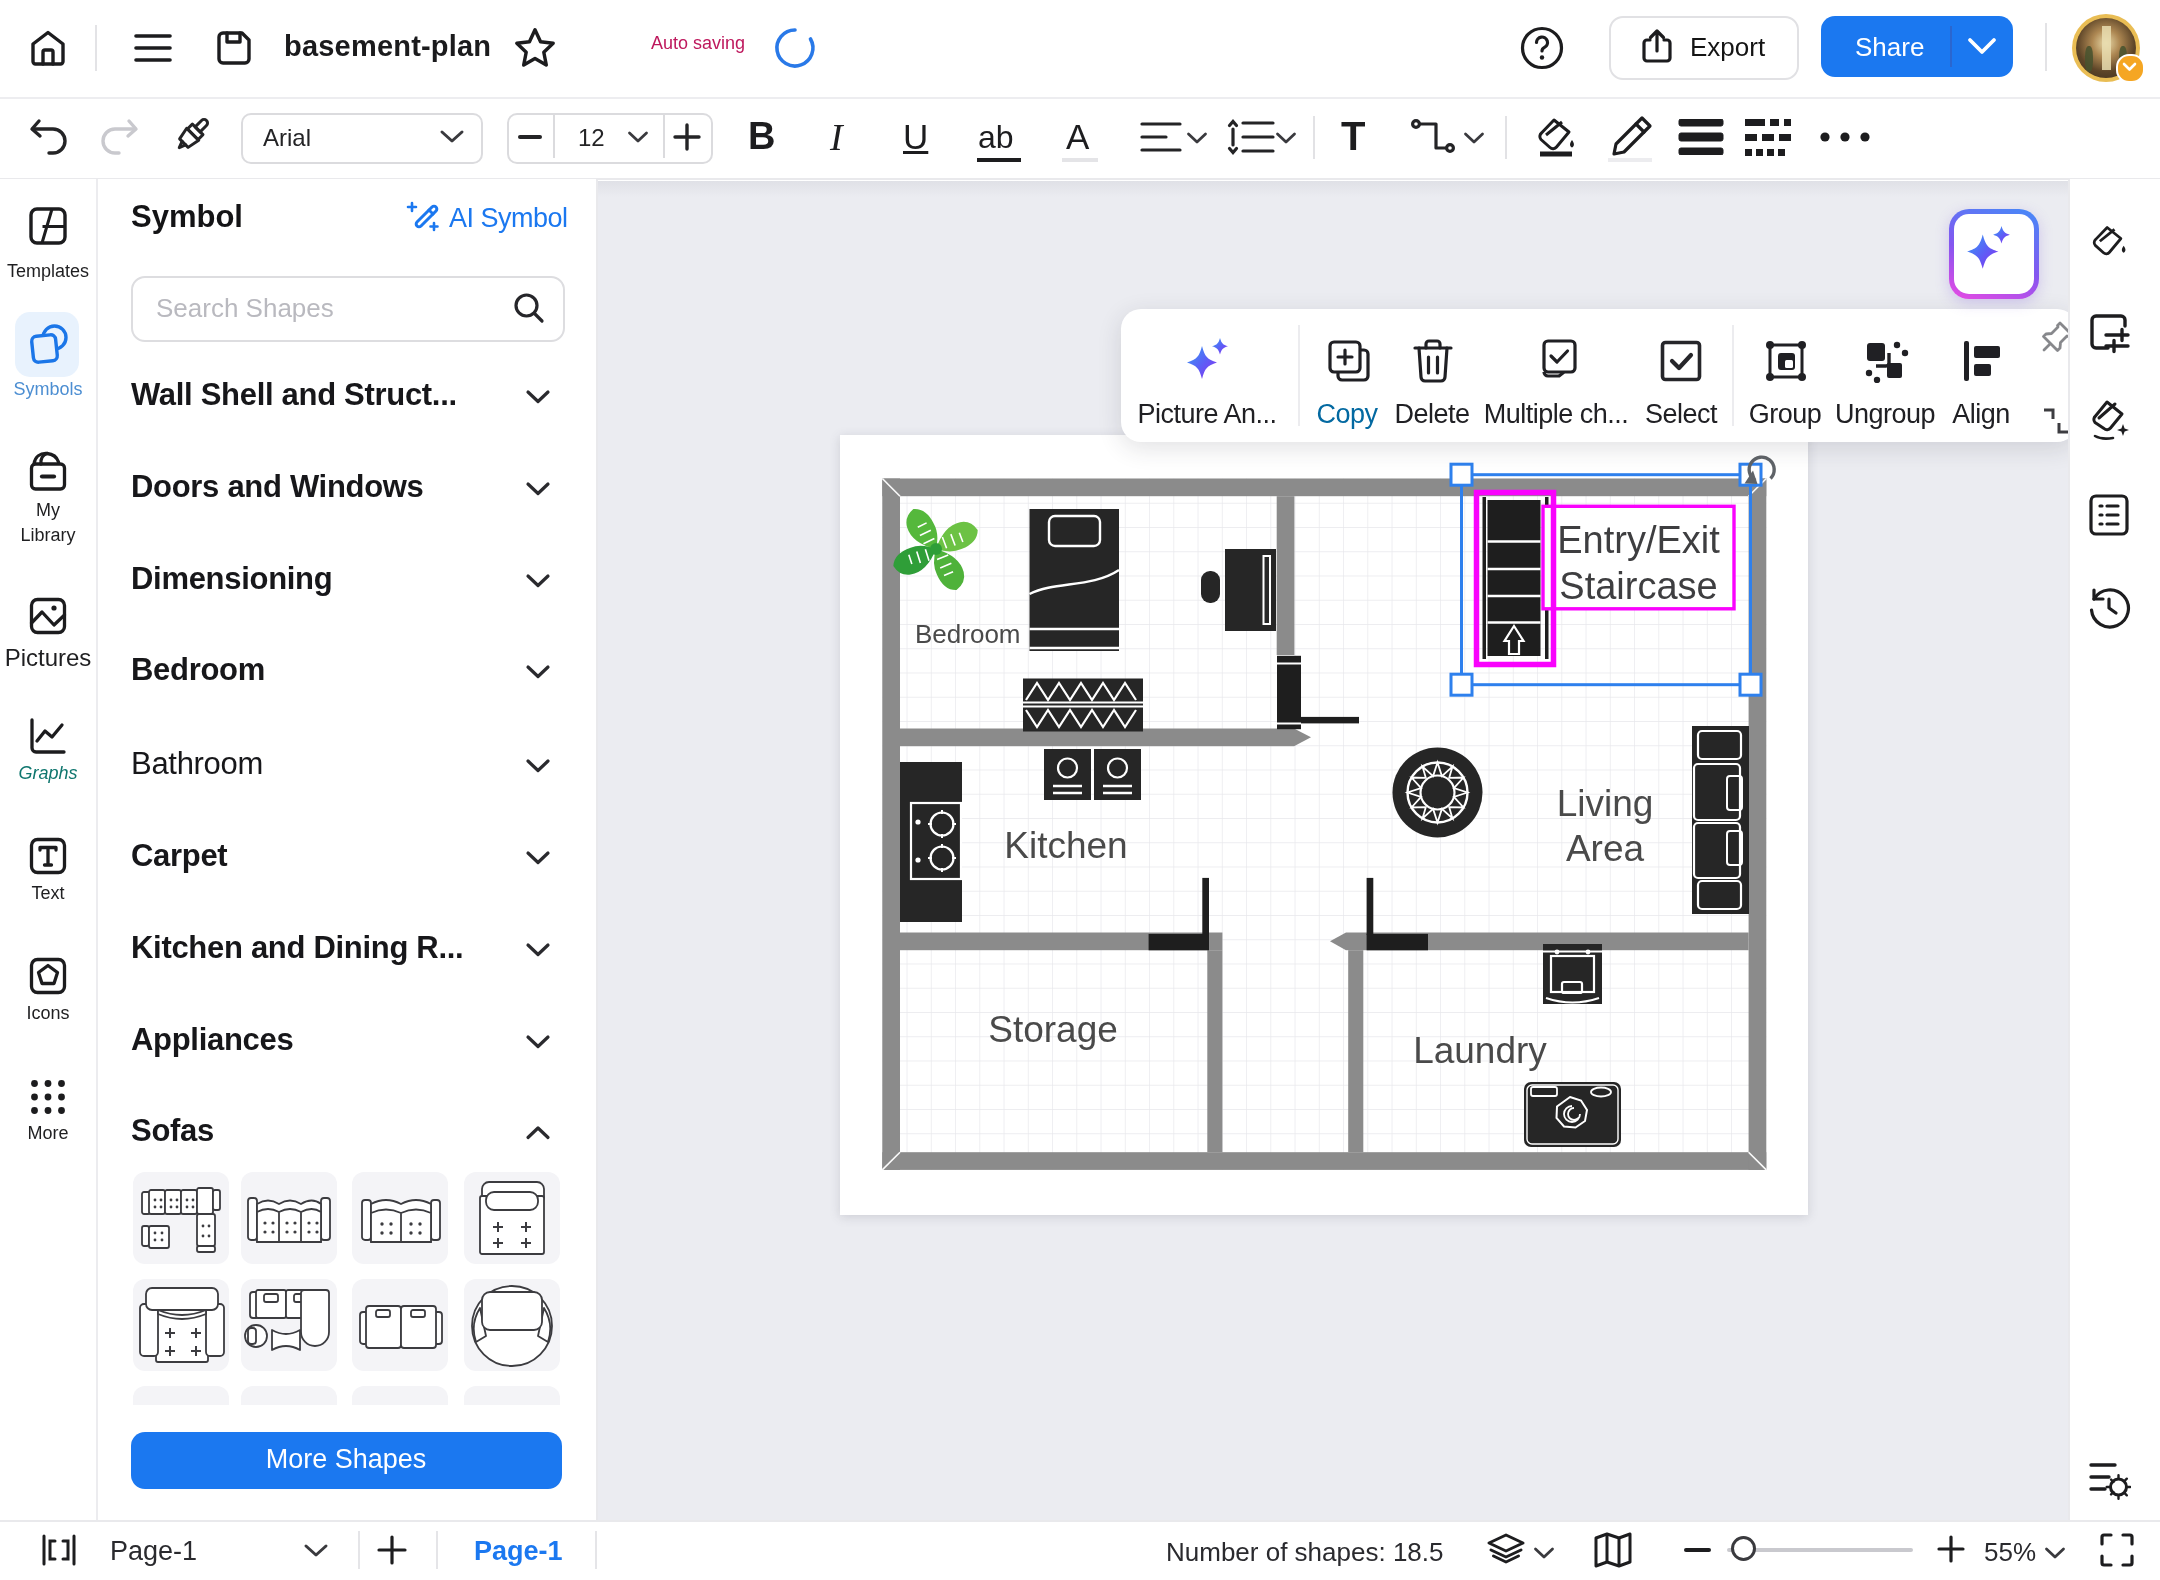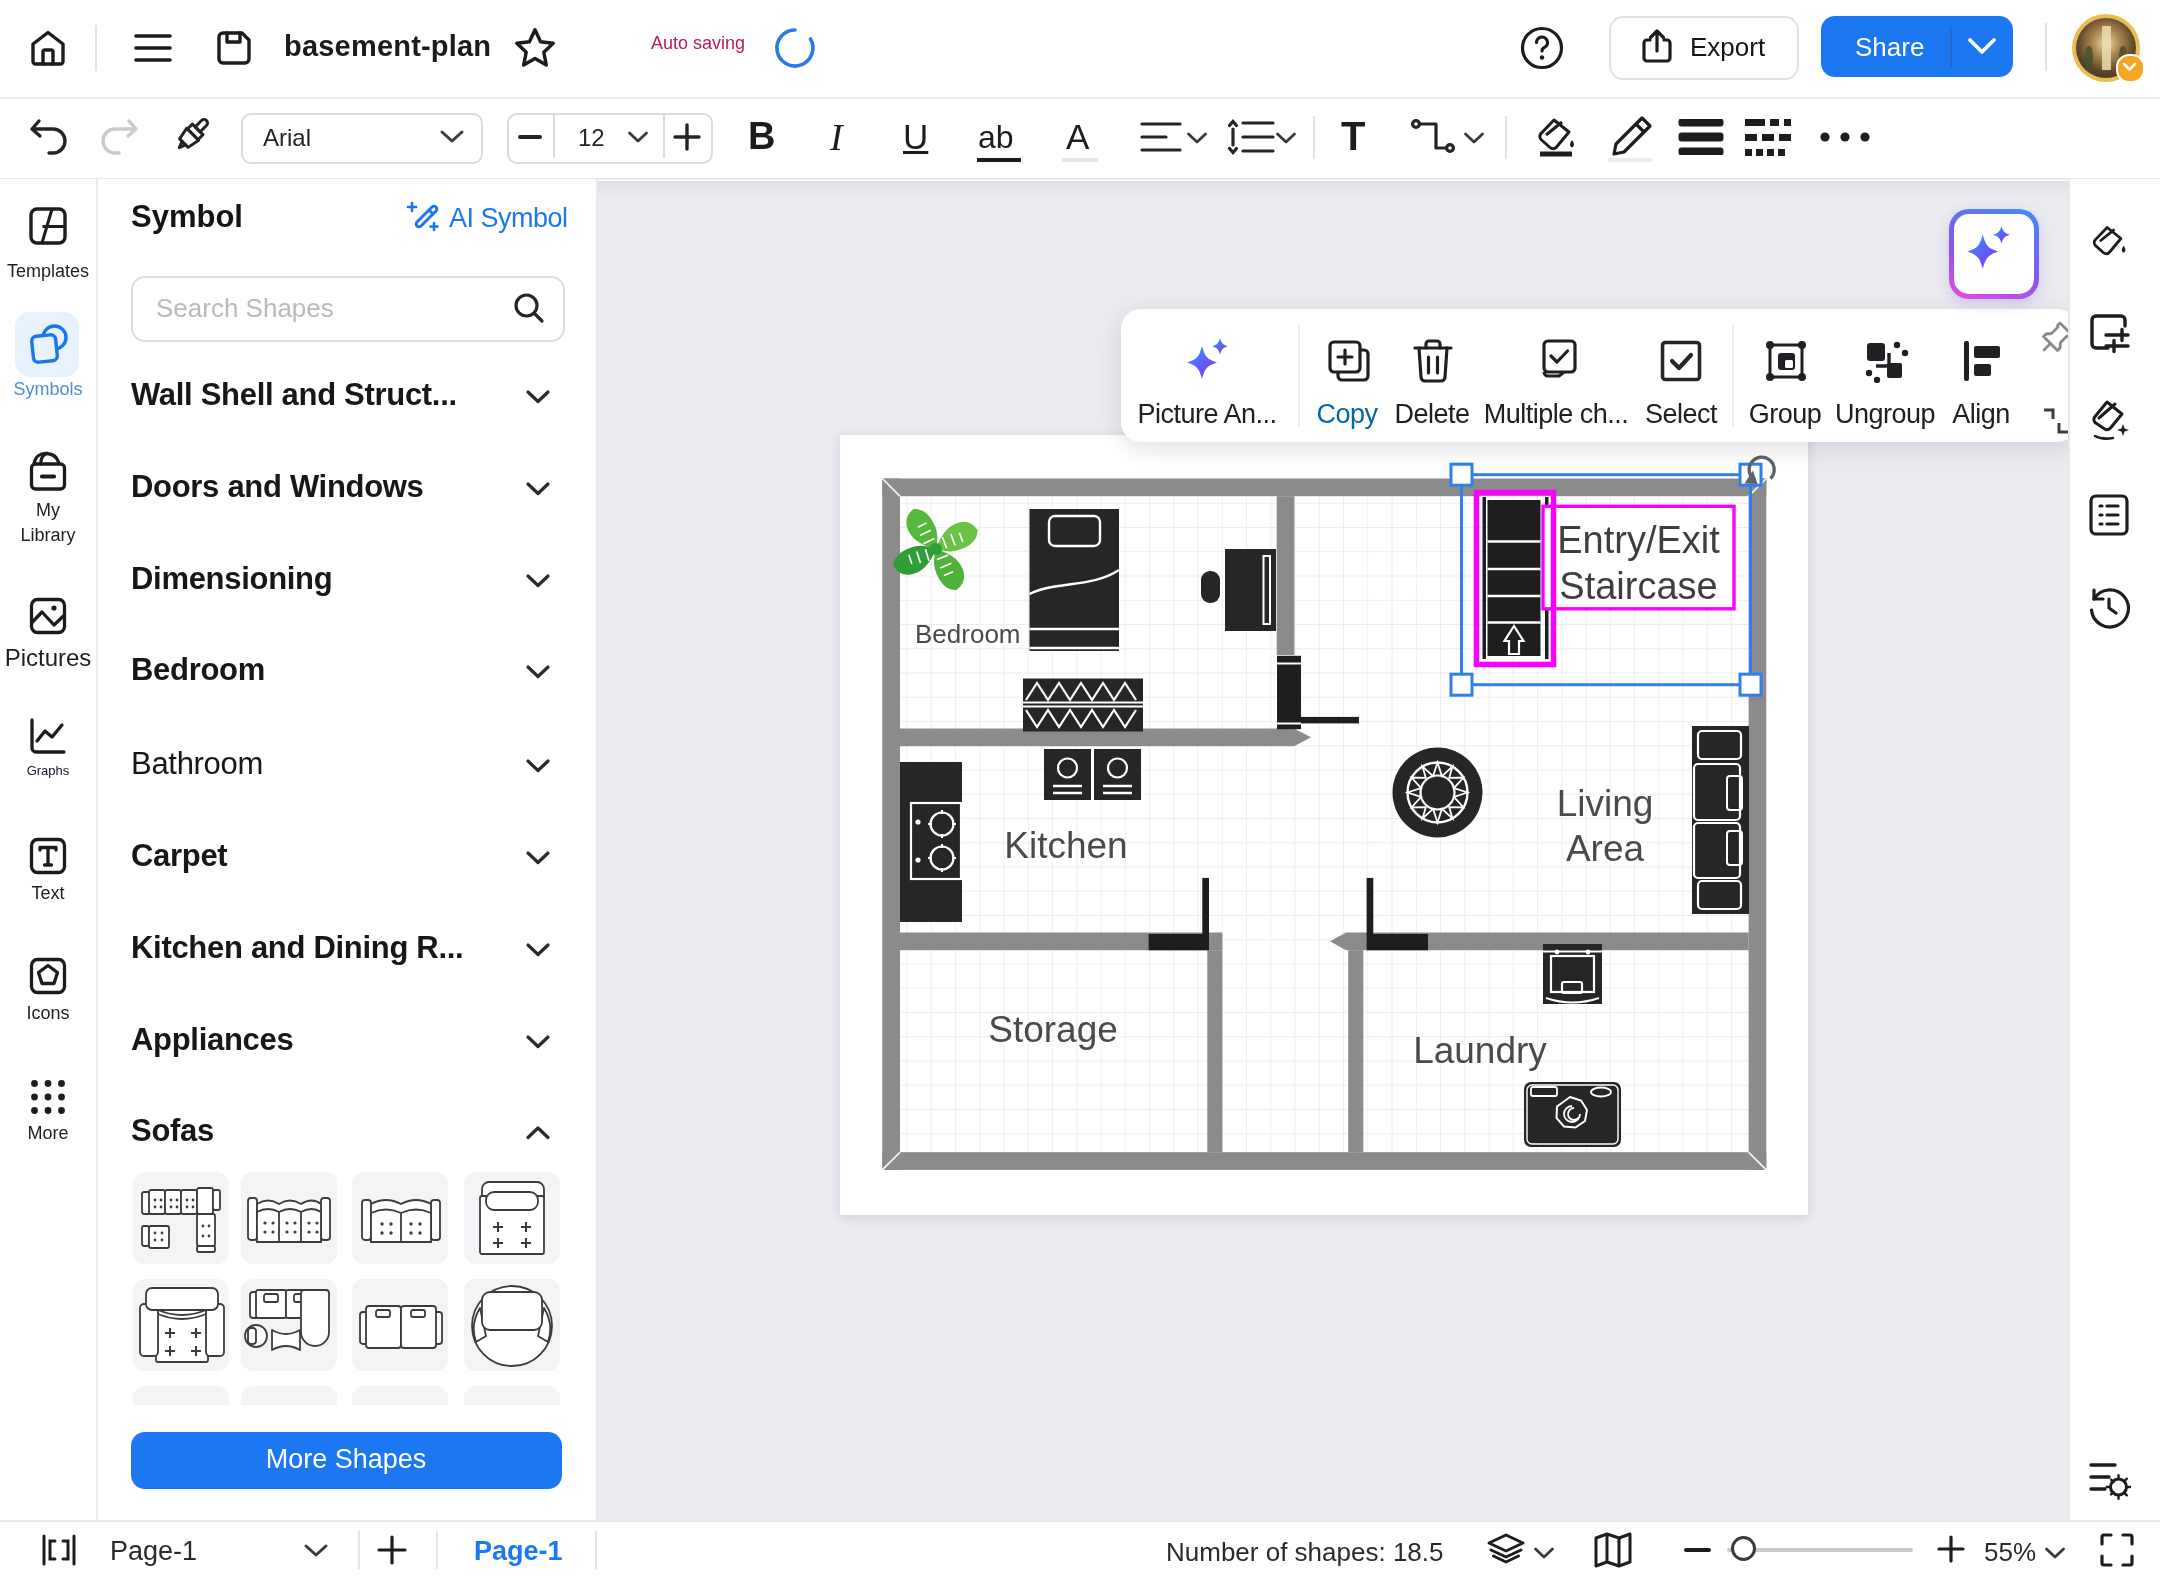--- a/index.html
+++ b/index.html
@@ -190,21 +190,21 @@
 <svg class="a" style="left:29px;top:597px" width="38" height="38" viewBox="0 0 38 38" fill="none" stroke="#1c1c1e" stroke-width="3.3" stroke-linejoin="round" stroke-linecap="round">
   <rect x="2.5" y="2.5" width="33" height="33" rx="6"></rect>
   <path d="M2.5 26 L13 15 L25 28 L35.5 18"></path>
   <circle cx="25" cy="11" r="2.6" fill="#1c1c1e" stroke="none"></circle>
 </svg>
 <div class="a txt" style="left:48px;top:644px;transform:translateX(-50%);font-size:24px;color:#1f1f21;">Pictures</div>
 <svg class="a" style="left:29px;top:717px" width="38" height="38" viewBox="0 0 38 38" fill="none" stroke="#1c1c1e" stroke-width="3.3" stroke-linejoin="round" stroke-linecap="round">
   <path d="M3 3 V31 a4 4 0 0 0 4 4 H35"></path>
   <path d="M8 24 L16 14 L23 20 L33 8"></path>
 </svg>
-<div class="a txt" style="left:48px;top:763px;transform:translateX(-50%);font-size:13px;color:#0f172a;">Graphs</div>
+<div class="a txt" style="left:48px;top:763px;transform:translateX(-50%);font-size:18px;color:#0f766e;font-style:italic;">Graphs</div>
 <svg class="a" style="left:29px;top:837px" width="38" height="38" viewBox="0 0 38 38" fill="none" stroke="#1c1c1e" stroke-width="3.3" stroke-linejoin="round" stroke-linecap="round">
   <rect x="2.5" y="2.5" width="33" height="33" rx="6"></rect>
   <path d="M11 13 V10.5 H27 V13 M19 10.5 V28 M15.5 28 H22.5"></path>
 </svg>
 <div class="a txt" style="left:48px;top:883px;transform:translateX(-50%);font-size:18px;color:#1f1f21;">Text</div>
 <svg class="a" style="left:29px;top:957px" width="38" height="38" viewBox="0 0 38 38" fill="none" stroke="#1c1c1e" stroke-width="3.3" stroke-linejoin="round" stroke-linecap="round">
   <rect x="2.5" y="2.5" width="33" height="33" rx="6"></rect>
   <path d="M19 8.5 L28.5 15.5 L25 26.5 H13 L9.5 15.5 Z"></path>
 </svg>
 <div class="a txt" style="left:48px;top:1003px;transform:translateX(-50%);font-size:18px;color:#1f1f21;">Icons</div>

